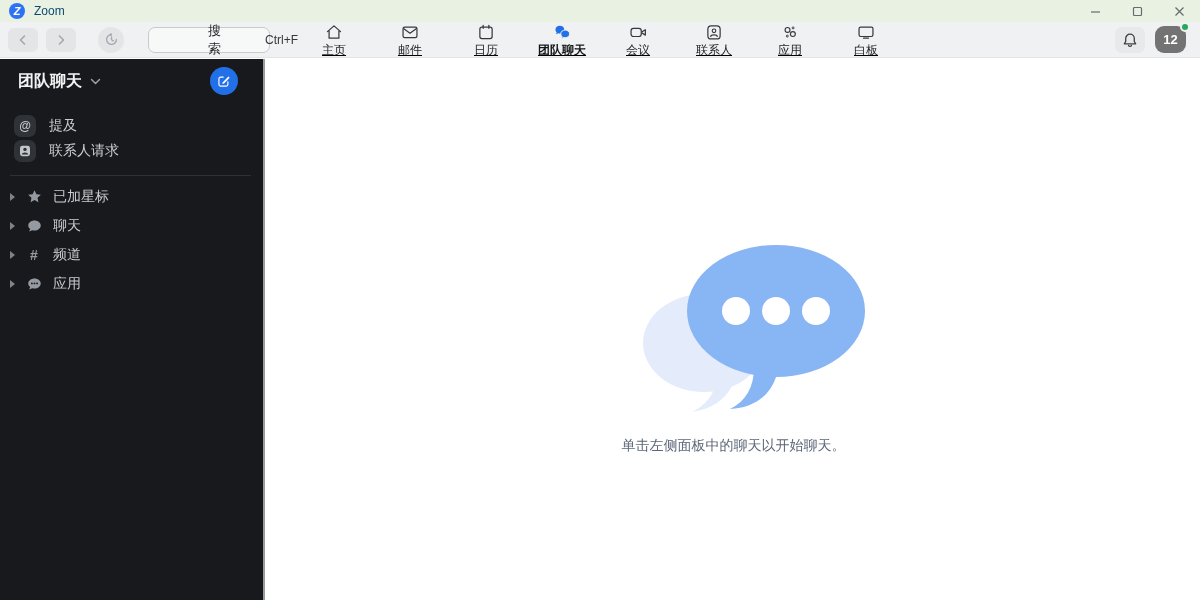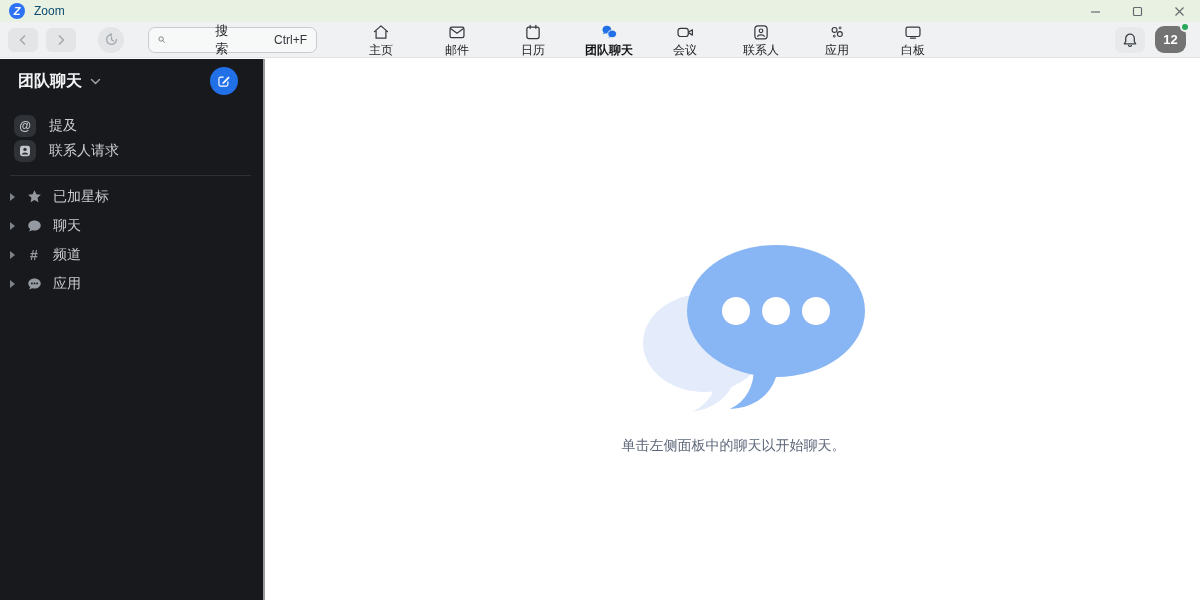--- a/index.html
+++ b/index.html
@@ -28,27 +28,27 @@
   }
   .nav-btn {
     width:30px; height:24px; border-radius:6px; background:#e3e5e7;
     display:flex; align-items:center; justify-content:center; margin-left:8px;
   }
   .history-btn {
     width:26px; height:26px; border-radius:50%; background:#e3e5e7;
     display:flex; align-items:center; justify-content:center; margin-left:22px;
   }
   .search-box {
-    width:169px; height:26px; margin-left:24px; border-radius:7px;
+    width:122px; height:26px; margin-left:24px; border-radius:7px;
     background:#f7f8f8; border:1px solid #c7cbcc;
     display:flex; align-items:center; padding:0 9px;gap:44px;
   }
   .search-label { font-size:13px; color:#232629; margin-left:6px; }
   .search-shortcut { font-size:12px; color:#33373c; margin-left:auto; }
-  .tabs { display:flex; margin-left:26px; }
+  .tabs { display:flex; margin-left:26px;text-decoration:underline; }
   .tab {
     min-width:64px; margin:0 6px; display:flex; flex-direction:column;
     align-items:center; justify-content:center; padding-top:2px; cursor:default;
   }
   .tab .tab-label { font-size:12px; color:#1c1f23; margin-top:1px; white-space:nowrap; }
   .tab.active .tab-label { font-weight:bold; color:#111316; }
   .toolbar-right { margin-left:auto; display:flex; align-items:center; margin-right:14px; }
   .bell-btn {
     width:30px; height:26px; border-radius:7px; background:#e7e9ea;
     display:flex; align-items:center; justify-content:center; margin-right:10px;

